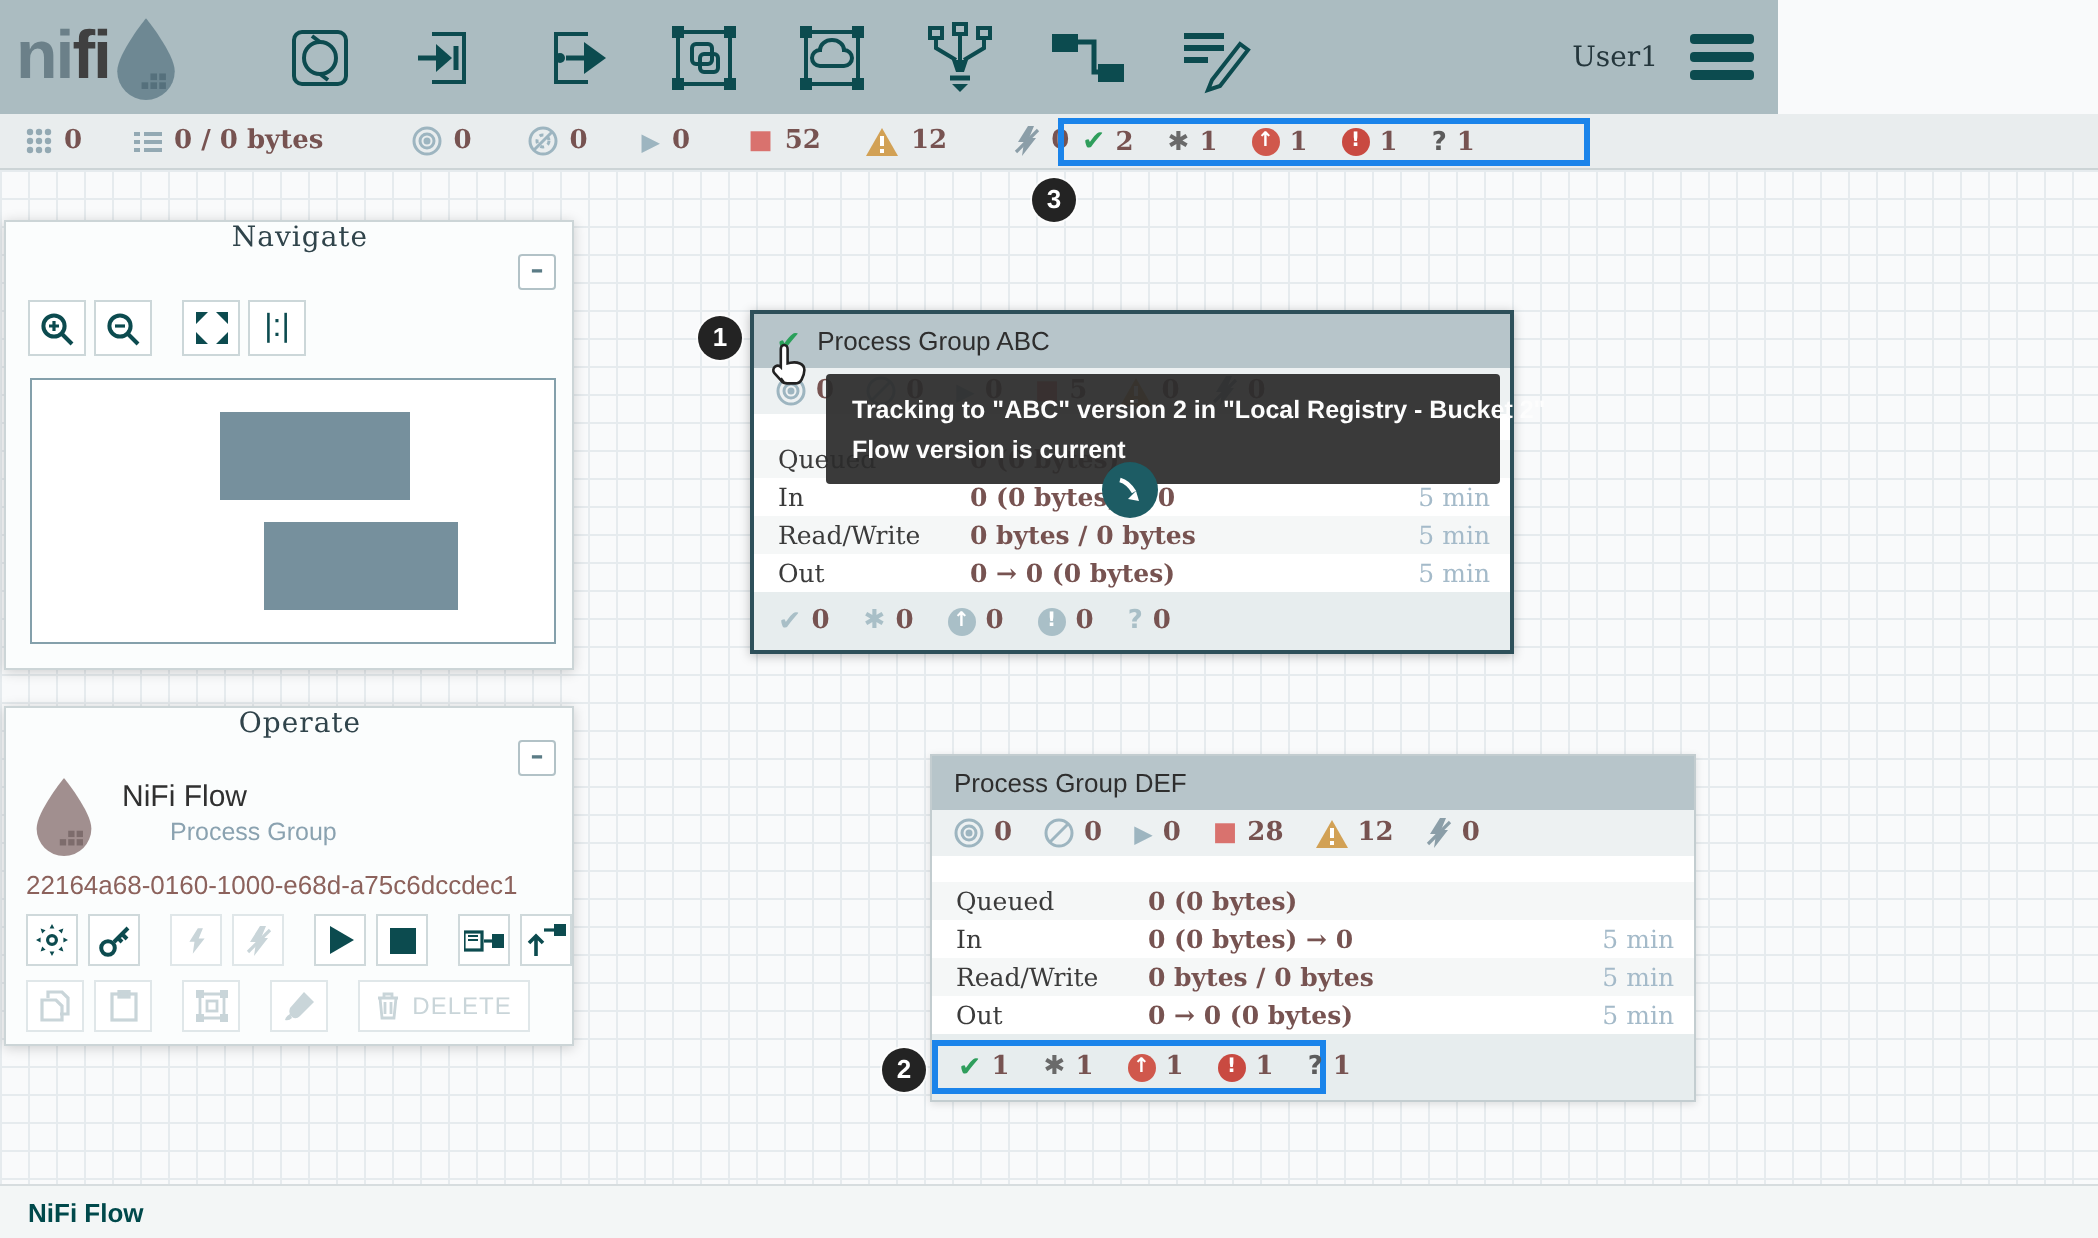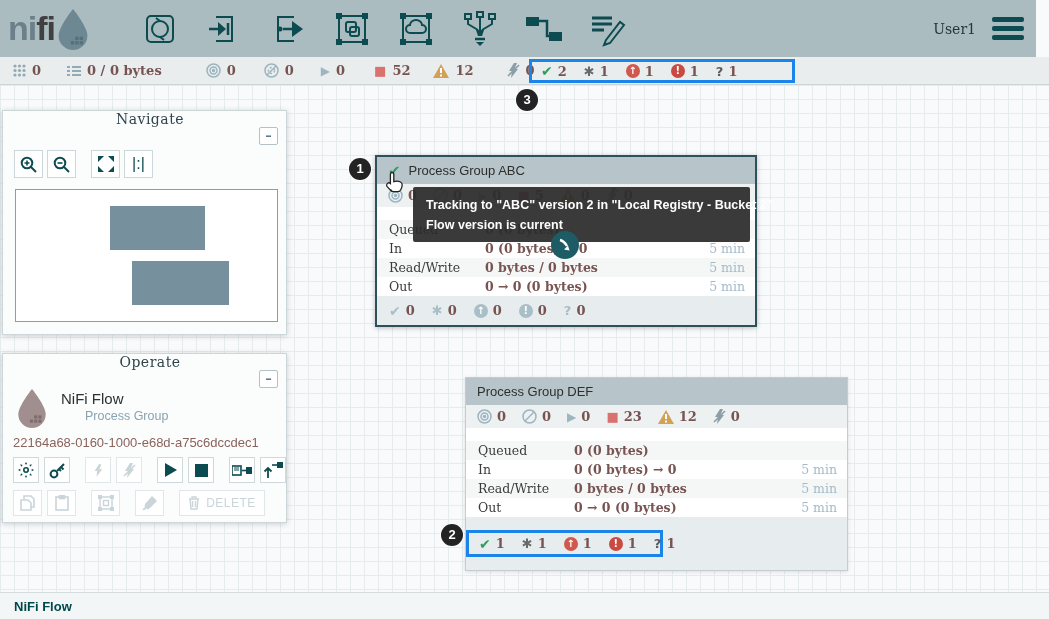--- a/index.html
+++ b/index.html
@@ -1,21 +1,21 @@
 <!DOCTYPE html>
 <html><head>
 <meta charset="utf-8">
 <style>
   * { margin:0; padding:0; box-sizing:border-box; }
   html,body { width:1049px; height:619px; overflow:hidden; }
   body { font-family:"Liberation Sans", sans-serif; position:relative; background:#f9fafb; }
   .abs { position:absolute; }
 
   
-  #topbar { left:0; top:0; width:1036px; height:57px; background:#abbcc1; display:flex; align-items:center; }
+  #topbar { left:0; top:0; width:889px; height:57px; background:#abbcc1; display:flex; align-items:center; }
   #logo { display:flex; align-items:center; margin-left:8px; width:118px; }
   #logo .ni { font:bold 34px "Liberation Sans",sans-serif; color:#6b8089; letter-spacing:-1px; }
   #logo .fi { font:bold 34px "Liberation Sans",sans-serif; color:#404040; letter-spacing:-1px; }
   .tb-icons { display:flex; align-items:center; gap:24px; margin-left:14px; }
   .tb-btn { width:40px; height:40px; display:flex; align-items:center; justify-content:center; }
   .tb-btn svg { stroke:#0c4b4f; fill:none; stroke-width:2; }
   #topbar-right { margin-left:auto; display:flex; align-items:center; gap:16px; margin-right:12px; }
   #user-label { font:14px "DejaVu Serif", serif; color:#24363c; }
   #hamburger { display:flex; flex-direction:column; gap:4px; cursor:pointer; }
   #hamburger span { width:32px; height:5px; background:#0c4b4f; border-radius:2px; }
@@ -84,21 +84,21 @@
   .pg-stats { height:23px; background:#edf1f2; display:flex; align-items:center; padding-left:11px; font:bold 13px "DejaVu Serif",serif; color:#775351; }
   .pg-stat { display:flex; align-items:center; gap:5px; margin-right:16px; }
   .pg-gap { height:13px; background:#fff; }
   .pg-row { height:19px; display:flex; align-items:center; padding:0 10px 0 12px; font:12.5px "DejaVu Serif",serif; color:#3b3b3b; }
   .pg-row:nth-child(odd){ background:#f5f7f7; }
   .pg-row .lbl { width:96px; }
   .pg-row .val { color:#775351; font-weight:bold; }
   .pg-row .tim { margin-left:auto; color:#a4bac9; }
   .pg-foot { flex:1; background:#e7edee; display:flex; align-items:center; padding-left:12px; font:bold 13px "DejaVu Serif",serif; color:#775351; }
   #pg-abc { left:375px; top:155px; width:382px; height:172px; border:2px solid #2e505a; display:flex; flex-direction:column; box-shadow:0 1px 5px rgba(0,0,0,.25); }
-  #pg-def { left:465px; top:377px; width:383px; height:194px; border:1px solid #c3cdd0; display:flex; flex-direction:column; box-shadow:0 1px 4px rgba(0,0,0,.12); }
+  #pg-def { left:465px; top:377px; width:383px; height:174px; border:1px solid #c3cdd0; display:flex; flex-direction:column; box-shadow:0 1px 4px rgba(0,0,0,.12); }
   #pg-abc .pg-body, #pg-def .pg-body { display:flex; flex-direction:column; flex:1; }
   .hdr-check { color:#2aa05a; font:bold 15px "DejaVu Sans",sans-serif; cursor:pointer; }
   #def-ver-box { border:3px solid #1b84ea; height:27px; display:flex; align-items:center; padding-left:10px; margin-left:-12px; width:197px; background:transparent; }
 
   .stat-run { color:#9db5c0; font:12px "DejaVu Sans",sans-serif; }
   .stat-stop { color:#d9726e; font:13px "DejaVu Sans",sans-serif; }
 
   
   #tooltip { left:413px; top:187px; width:337px; height:55px; background:rgba(43,43,43,.93); border-radius:2px; padding:8px 13px 0 13px; z-index:5; }
   #tooltip div { font:bold 12.5px "Liberation Sans",sans-serif; color:#fdfdfd; line-height:20px; white-space:nowrap; }
@@ -592,21 +592,21 @@
           </svg>
         </span>
         <span>0</span>
       </span>
     <span class="pg-stat">
         <span class="stat-run">▶</span>
         <span>0</span>
       </span>
     <span class="pg-stat">
         <span class="stat-stop">■</span>
-        <span>23</span>
+        <span>28</span>
       </span>
     <span class="pg-stat">
         <span class="sb-ico">
           <svg width="16" height="14" viewBox="0 0 16 14">
             <path d="M8 0 L16 14 H0 Z" fill="#d2a155"></path>
             <rect x="7" y="4" width="2" height="5" fill="#fff"></rect>
             <rect x="7" y="10.5" width="2" height="2" fill="#fff"></rect>
           </svg>
         </span>
         <span>12</span>

